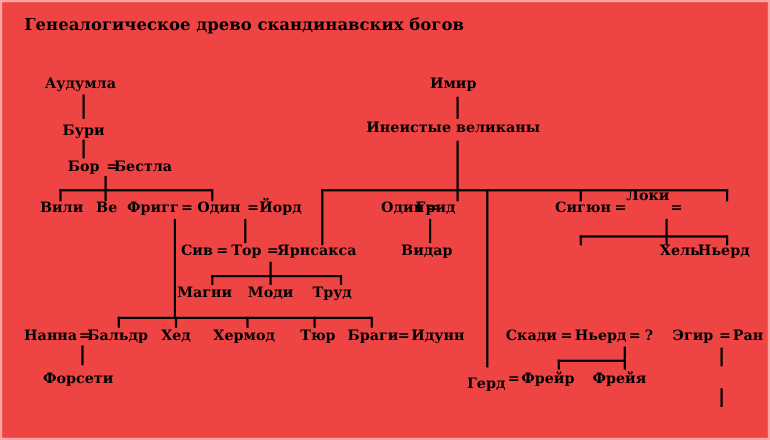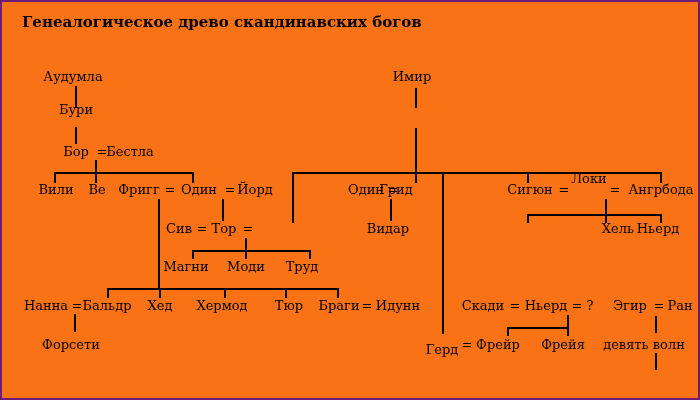--- a/index.html
+++ b/index.html
@@ -1,62 +1,63 @@
 <!DOCTYPE html>
 <html><head>
 <meta charset="utf-8">
 <style>
   html,body{margin:0;padding:0;background:#888;}
   .stage{
     position:relative;width:700px;height:400px;box-sizing:border-box;
-    background:#f97316;border:2px solid #701a75;overflow:hidden;
+    background:#ef4444;border:2px solid #fca5a5;overflow:hidden;
     font-family:"DejaVu Serif","Liberation Serif",serif;color:#000;
   }
   .t{position:absolute;font-size:15px;font-weight:bold;white-space:nowrap;line-height:18px;}
-  .n{position:absolute;transform:translateX(-50%);font-size:13px;font-weight:normal;
+  .n{position:absolute;transform:translateX(-50%);font-size:13px;font-weight:bold;
      white-space:nowrap;line-height:16px;}
   .v{position:absolute;width:1.5px;background:#000;}
   .h{position:absolute;height:1.5px;background:#000;}
 </style>
 </head>
 <body>
 
 <div class="stage">
 
   <div class="t" style="left:20px;top:11px">Генеалогическое древо скандинавских богов</div>
 
   <div class="n" style="left:71px;top:67px">Аудумла</div>
   <div class="n" style="left:410px;top:67px">Имир</div>
 
-  <div class="n" style="left:74px;top:100px">Бури</div>
+  <div class="n" style="left:74px;top:110px">Бури</div>
+  <div class="n" style="left:410px;top:107px">Инеистые великаны</div>
 
   <div class="n" style="left:74px;top:142px">Бор</div>
   <div class="n" style="left:100px;top:142px">=</div>
   <div class="n" style="left:128px;top:142px">Бестла</div>
 
   <div class="n" style="left:54px;top:180px">Вили</div>
   <div class="n" style="left:95px;top:180px">Ве</div>
   <div class="n" style="left:137px;top:180px">Фригг</div>
   <div class="n" style="left:168px;top:180px">=</div>
   <div class="n" style="left:197px;top:180px">Один</div>
   <div class="n" style="left:228px;top:180px">=</div>
   <div class="n" style="left:253px;top:180px">Йорд</div>
   <div class="n" style="left:364px;top:180px">Один</div>
   <div class="n" style="left:391px;top:180px">=</div>
   <div class="n" style="left:394px;top:180px">Грид</div>
   <div class="n" style="left:528px;top:180px">Сигюн</div>
   <div class="n" style="left:562px;top:180px">=</div>
   <div class="n" style="left:587px;top:169px">Локи</div>
   <div class="n" style="left:613px;top:180px">=</div>
-  <div class="n" style="left:659px;top:180px">Ангрбода</div>
 
   <div class="n" style="left:177px;top:219px">Сив</div>
   <div class="n" style="left:200px;top:219px">=</div>
   <div class="n" style="left:222px;top:219px">Тор</div>
   <div class="n" style="left:246px;top:219px">=</div>
+  <div class="n" style="left:286px;top:219px">Ярнсакса</div>
   <div class="n" style="left:386px;top:219px">Видар</div>
   <div class="n" style="left:616px;top:219px">Хель</div>
   <div class="n" style="left:656px;top:219px">Ньерд</div>
 
   <div class="n" style="left:184px;top:257px">Магни</div>
   <div class="n" style="left:244px;top:257px">Моди</div>
   <div class="n" style="left:300px;top:257px">Труд</div>
 
   <div class="n" style="left:44px;top:296px">Нанна</div>
   <div class="n" style="left:75px;top:296px">=</div>
@@ -74,21 +75,20 @@
   <div class="n" style="left:588px;top:296px">?</div>
   <div class="n" style="left:628px;top:296px">Эгир</div>
   <div class="n" style="left:657px;top:296px">=</div>
   <div class="n" style="left:678px;top:296px">Ран</div>
 
   <div class="n" style="left:69px;top:335px">Форсети</div>
   <div class="n" style="left:440px;top:340px">Герд</div>
   <div class="n" style="left:465px;top:335px">=</div>
   <div class="n" style="left:496px;top:335px">Фрейр</div>
   <div class="n" style="left:561px;top:335px">Фрейя</div>
-  <div class="n" style="left:642px;top:335px">девять волн</div>
 
 
   <i class="v" style="left:73px;top:84px;height:22px"></i>
   <i class="v" style="left:73px;top:125px;height:17px"></i>
   <i class="v" style="left:93px;top:158px;height:12px"></i>
   <i class="v" style="left:413px;top:86px;height:20px"></i>
   <i class="v" style="left:413px;top:126px;height:44px"></i>
   <i class="v" style="left:52px;top:170px;height:11px"></i>
   <i class="v" style="left:93px;top:170px;height:11px"></i>
   <i class="v" style="left:190px;top:170px;height:11px"></i>

